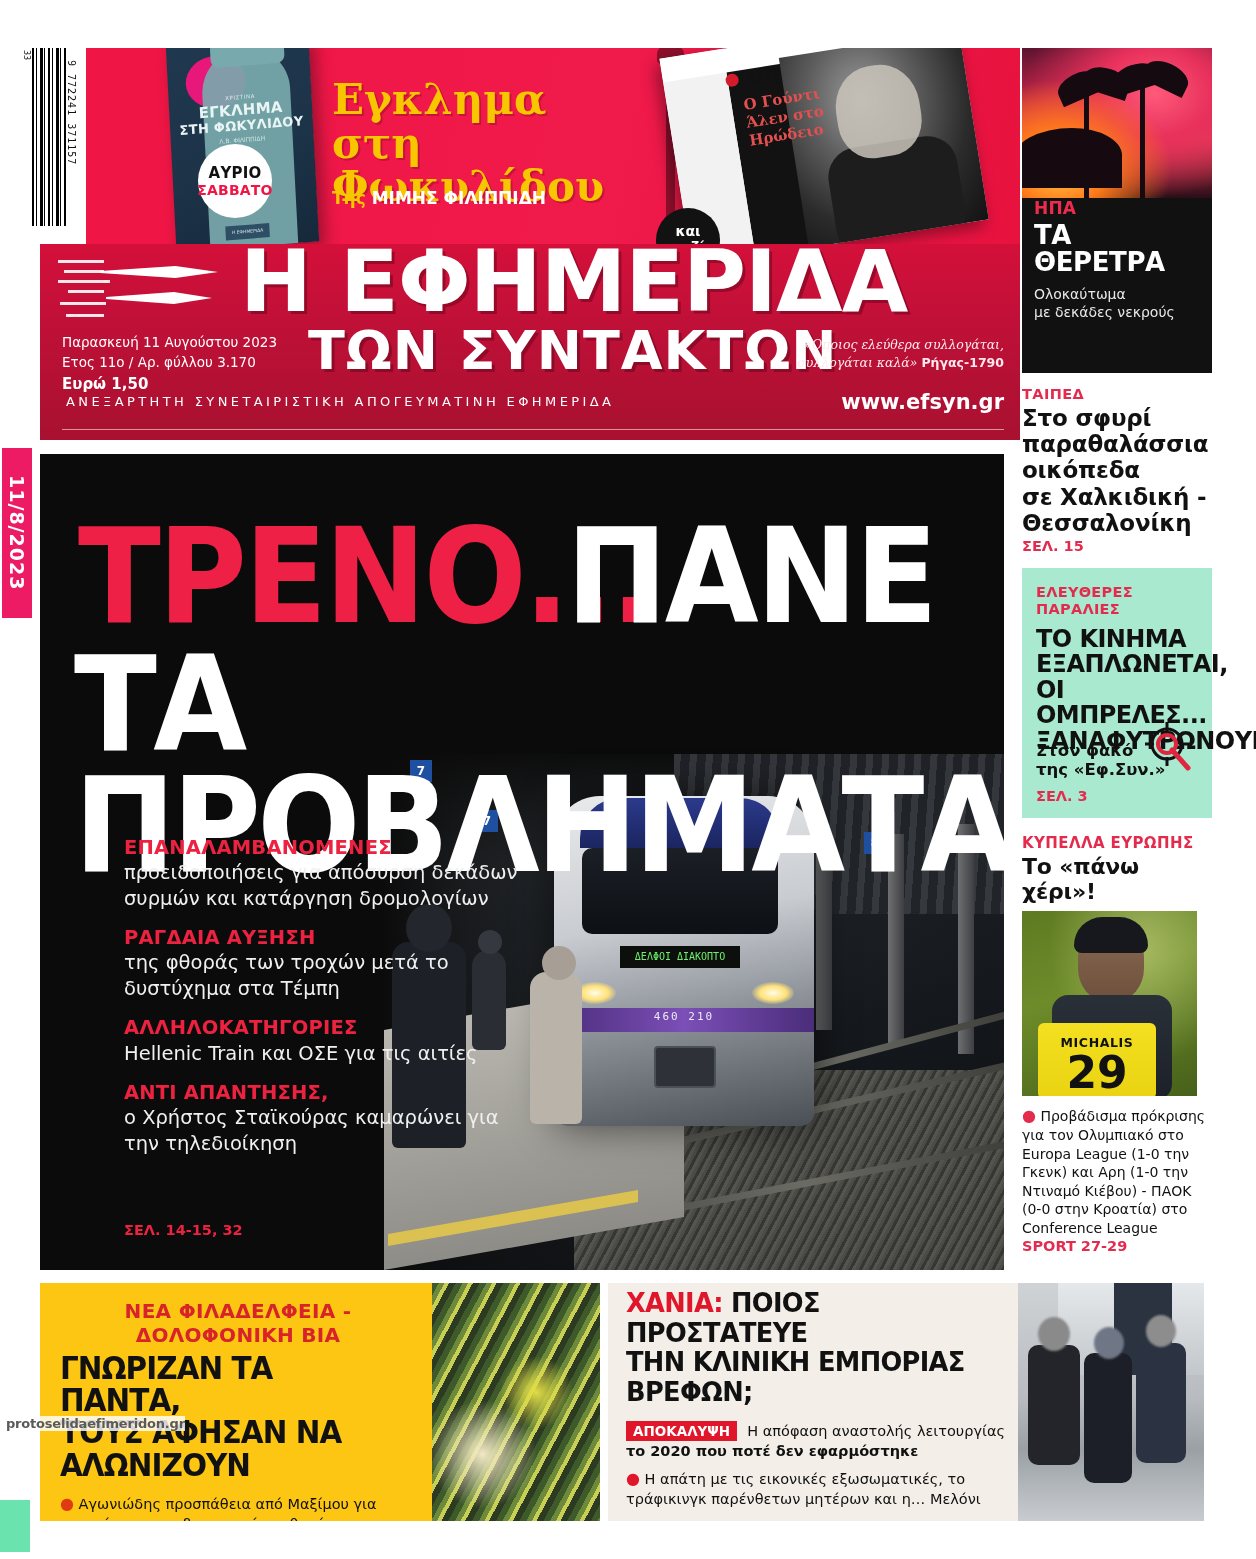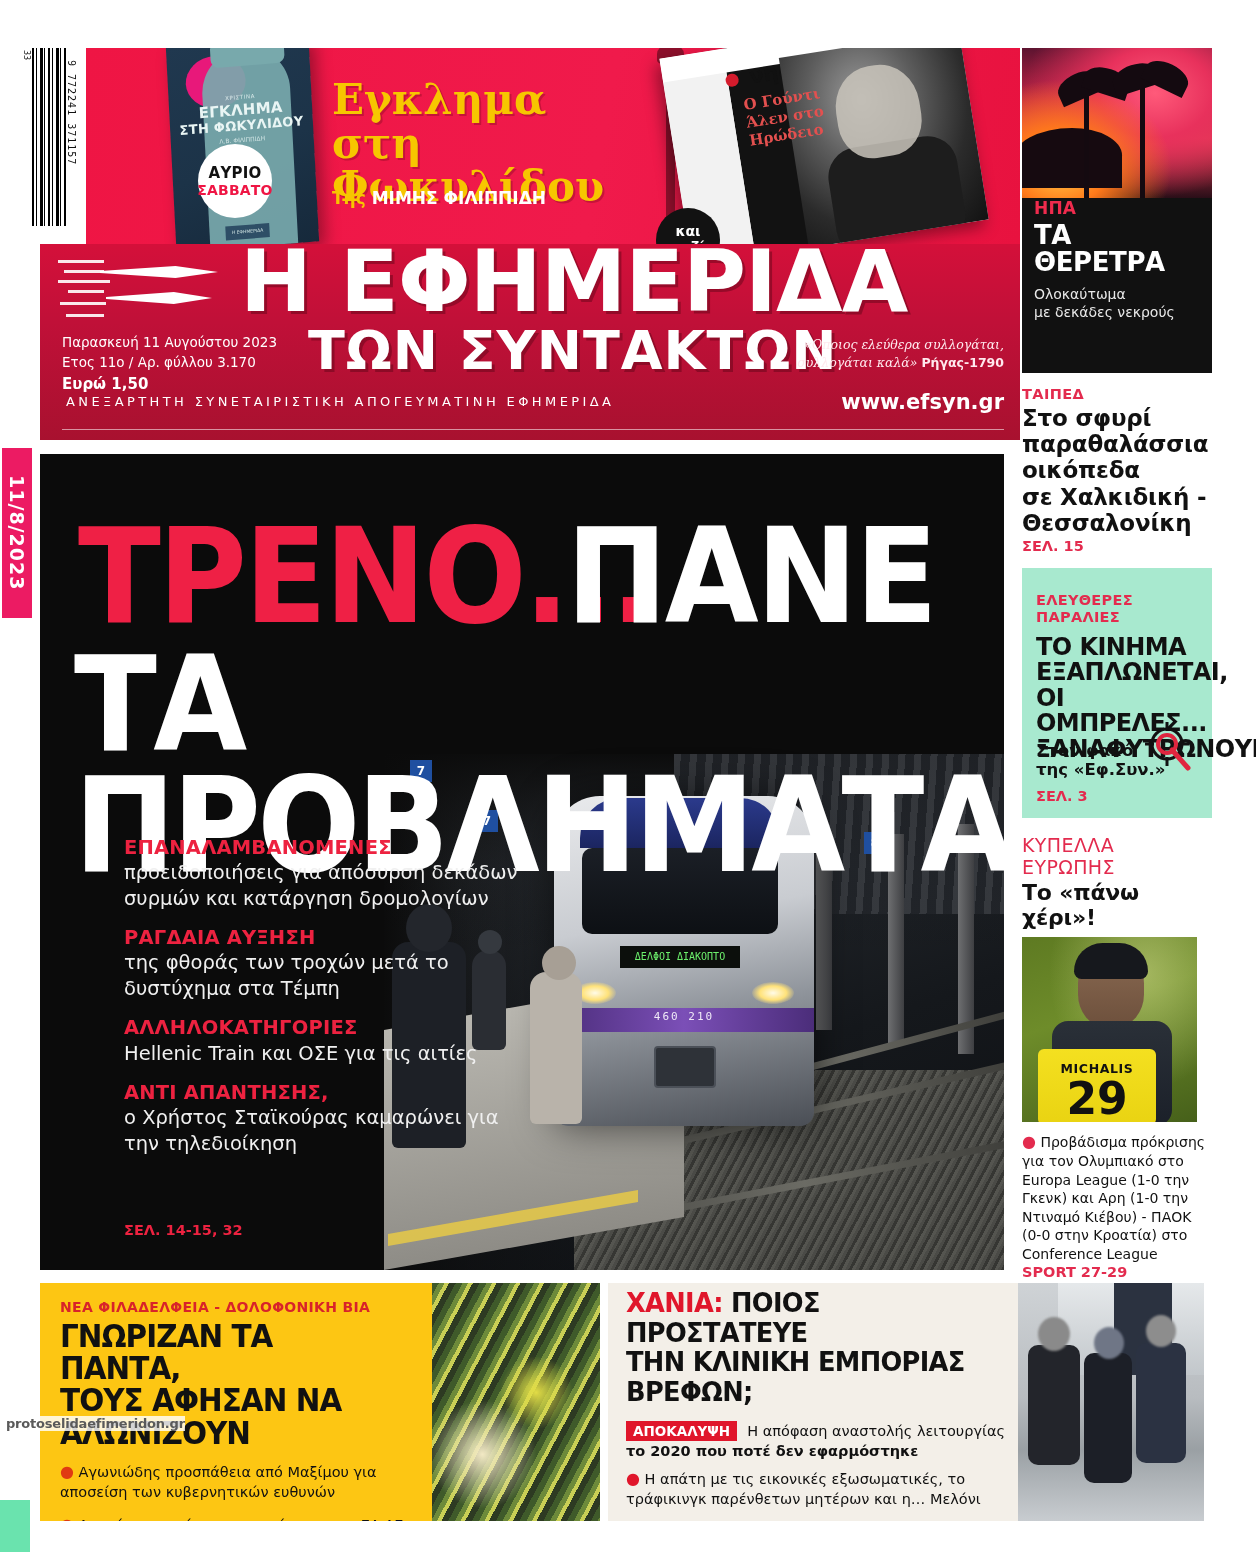--- a/index.html
+++ b/index.html
@@ -326,31 +326,31 @@
   .usa .t { color:#fff; font-weight:bold; font-size:26px; line-height:1.05; margin-top:4px; letter-spacing:-.4px; }
   .usa .d { color:#e8e8e8; font-size:14px; line-height:1.35; margin-top:8px; }
 
   .taiped { position:relative; margin-top:13px; width:190px; }
   .taiped .k { color:#e32b4e; font-weight:bold; font-size:14.5px; letter-spacing:.4px; }
   .taiped .t { color:#111; font-weight:bold; font-size:23px; line-height:1.14; margin-top:3px; letter-spacing:-.2px; }
   .taiped .pg { color:#e32b4e; font-weight:bold; font-size:14.5px; margin-top:2px; }
 
   .beaches {
     position:relative; margin-top:14px; width:190px; height:250px;
-    background:#a8e9cf; padding:24px 14px;
+    background:#a8e9cf; padding:16px 14px;
   }
   .beaches .k { color:#e32b4e; font-weight:bold; font-size:14.5px; line-height:1.2; letter-spacing:.3px;}
   .beaches .t { color:#111; font-weight:bold; font-size:25px; line-height:1.02; margin-top:7px; letter-spacing:-.6px; transform:scaleX(.96); transform-origin:left;}
   .beaches .foot { position:absolute; left:14px; bottom:14px; }
   .beaches .foot .f1 { color:#111; font-weight:bold; font-size:16.5px; line-height:1.2; }
   .beaches .foot .f2 { color:#e32b4e; font-weight:bold; font-size:14.5px; margin-top:8px; }
   .beaches .lens { position:absolute; right:16px; bottom:42px; width:58px; height:58px; }
 
   .sports { position:relative; margin-top:16px; width:190px; }
-  .sports .k { color:#e32b4e; font-weight:normal; font-size:19px; letter-spacing:.4px; }
+  .sports .k { color:#e32b4e; font-weight:bold; font-size:15px; letter-spacing:.4px; }
   .sports .t { color:#111; font-weight:bold; font-size:22px; margin-top:2px; letter-spacing:-.2px; }
   .sports .img {
     position:relative; margin-top:7px; width:175px; height:185px; overflow:hidden;
     background:linear-gradient(160deg,#5e7a22 0%,#6e8c2a 40%,#46601a 100%);
   }
   .sports .img .blur { position:absolute; inset:0;
     background:radial-gradient(ellipse at 70% 20%, rgba(210,220,140,.55) 0%, rgba(60,80,20,0) 55%); }
   .sports .img .head {
     position:absolute; left:56px; top:12px; width:66px; height:78px; border-radius:44% 44% 42% 42%;
     background:linear-gradient(180deg,#8a6a52 0%,#6d503c 100%);
@@ -378,21 +378,21 @@
   .sports .body { margin-top:9px; color:#111; font-size:14px; line-height:1.32; }
   .sports .body .dot { color:#e32b4e; font-size:16px; }
   .sports .pg { color:#e32b4e; font-weight:bold; font-size:14.5px; margin-top:1px; }
 
   
   .nf {
     position:absolute; left:40px; top:1283px; width:560px; height:238px;
     background:#fdc613; overflow:hidden;
   }
   .nf .txt { position:absolute; left:20px; top:16px; width:356px; }
-  .nf .k { color:#d8232a; font-weight:bold; font-size:14px; letter-spacing:.3px; }
+  .nf .k { color:#d8232a; font-weight:bold; font-size:20px; letter-spacing:.3px;text-align:center; }
   .nf .t { color:#111; font-weight:bold; font-size:31px; line-height:1.04; margin-top:5px; letter-spacing:-1px; transform:scaleX(.95); transform-origin:left;}
   .nf .b { color:#111; font-size:14.5px; line-height:1.35; margin-top:12px; }
   .nf .b .dot { color:#e03a12; font-size:16px; }
   .nf .img {
     position:absolute; right:0; top:0; width:168px; height:238px;
     background:
       radial-gradient(circle at 30% 72%, #f2e9c4 0%, rgba(240,230,190,0) 26%),
       radial-gradient(circle at 62% 46%, #e2dd46 0%, rgba(226,221,70,0) 22%),
       repeating-linear-gradient(118deg,#3f5a2a 0 6px,#6d8a3a 6px 11px,#c9cf55 11px 15px,#2d3a22 15px 21px);
   }

